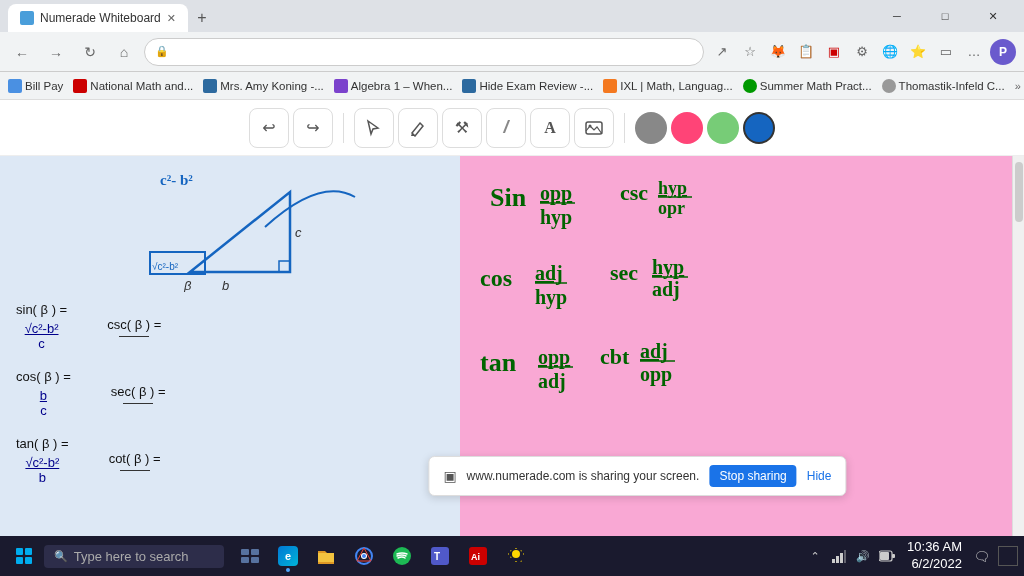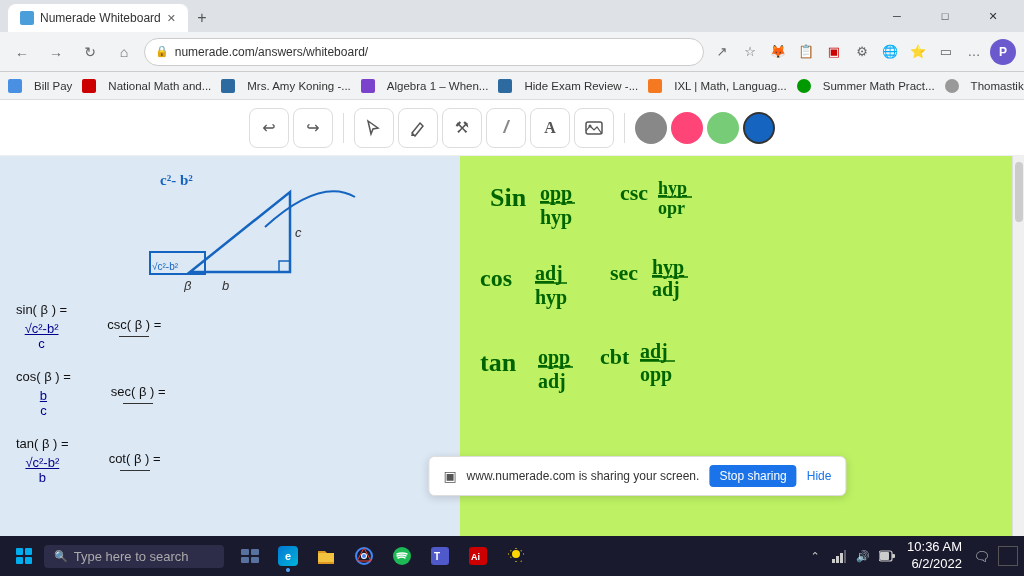--- a/index.html
+++ b/index.html
@@ -40,21 +40,21 @@
     .toolbar-icons { display: flex; gap: 4px; align-items: center; }
     .toolbar-icon { width: 24px; height: 24px; display: flex; align-items: center; justify-content: center; font-size: 13px; color: #666; cursor: pointer; border-radius: 50%; }
     .profile-circle { width: 26px; height: 26px; background: #6a5acd; border-radius: 50%; display: flex; align-items: center; justify-content: center; color: white; font-size: 12px; font-weight: bold; cursor: pointer; }
 
     
     .bookmarks-bar {
       height: 28px; background: #f1f3f4; display: flex; align-items: center;
       padding: 0 8px; gap: 10px; font-size: 12px; color: #333; border-bottom: 1px solid #ddd;
       overflow: hidden;
     }
-    .bookmark-item { display: flex; align-items: center; gap: 12px; cursor: pointer; white-space: nowrap; color: #333; font-size: 11.5px; }
+    .bookmark-item { display: flex; align-items: center; gap: 3px; cursor: pointer; white-space: nowrap; color: #333; font-size: 11.5px; }
     .bookmark-icon { width: 14px; height: 14px; border-radius: 2px; flex-shrink: 0; }
     .bookmark-more { margin-left: auto; font-size: 11px; color: #666; cursor: pointer; }
 
     
     .content-area {
       flex: 1; display: flex; overflow: hidden; background: white; position: relative;
     }
 
     
     .scrollbar { width: 12px; background: #f0f0f0; border-left: 1px solid #ddd; display: flex; flex-direction: column; align-items: center; padding: 2px 0; }
@@ -94,21 +94,21 @@
     
     .diagram-area { display: flex; flex-direction: column; align-items: center; position: relative; margin-bottom: 10px; }
 
     
     .equations { font-size: 13px; margin-top: 10px; }
     .eq-row { display: flex; gap: 40px; margin-bottom: 18px; align-items: center; }
     .eq-item { display: flex; align-items: center; gap: 4px; flex-direction: column; }
     .eq-blank { display: inline-block; width: 30px; border-bottom: 1px solid #333; }
 
     
-    .drawing-area { flex: 1; padding: 20px; position: relative; background: #bef264; }
+    .drawing-area { flex: 1; padding: 20px; position: relative; background: #f9a8d4; }
 
     
     .screen-share-bar {
       position: absolute; bottom: 40px; left: 50%; transform: translateX(-20%);
       background: white; border: 1px solid #ddd; border-radius: 6px;
       padding: 8px 14px; display: flex; align-items: center; gap: 10px;
       font-size: 12px; color: #333; box-shadow: 0 2px 8px rgba(0,0,0,0.15);
       z-index: 100;
     }
     .screen-icon { font-size: 14px; color: #555; }
@@ -160,21 +160,20 @@
     </div>
   </div>
 
   <div class="address-bar">
     <div class="nav-btn">←</div>
     <div class="nav-btn">→</div>
     <div class="nav-btn">↻</div>
     <div class="nav-btn">⌂</div>
     <div class="url-box">
       <span style="font-size:11px; color:#555;">🔒</span>
-      <span class="url-text">numerade.com/answers/whiteboard/</span>
     </div>
     <div class="toolbar-icons">
       <div class="toolbar-icon">↗</div>
       <div class="toolbar-icon">☆</div>
       <div class="toolbar-icon">🦊</div>
       <div class="toolbar-icon">📋</div>
       <div class="toolbar-icon" style="color:#cc0000;">▣</div>
       <div class="toolbar-icon">⚙</div>
       <div class="toolbar-icon">🌐</div>
       <div class="toolbar-icon">⭐</div>

